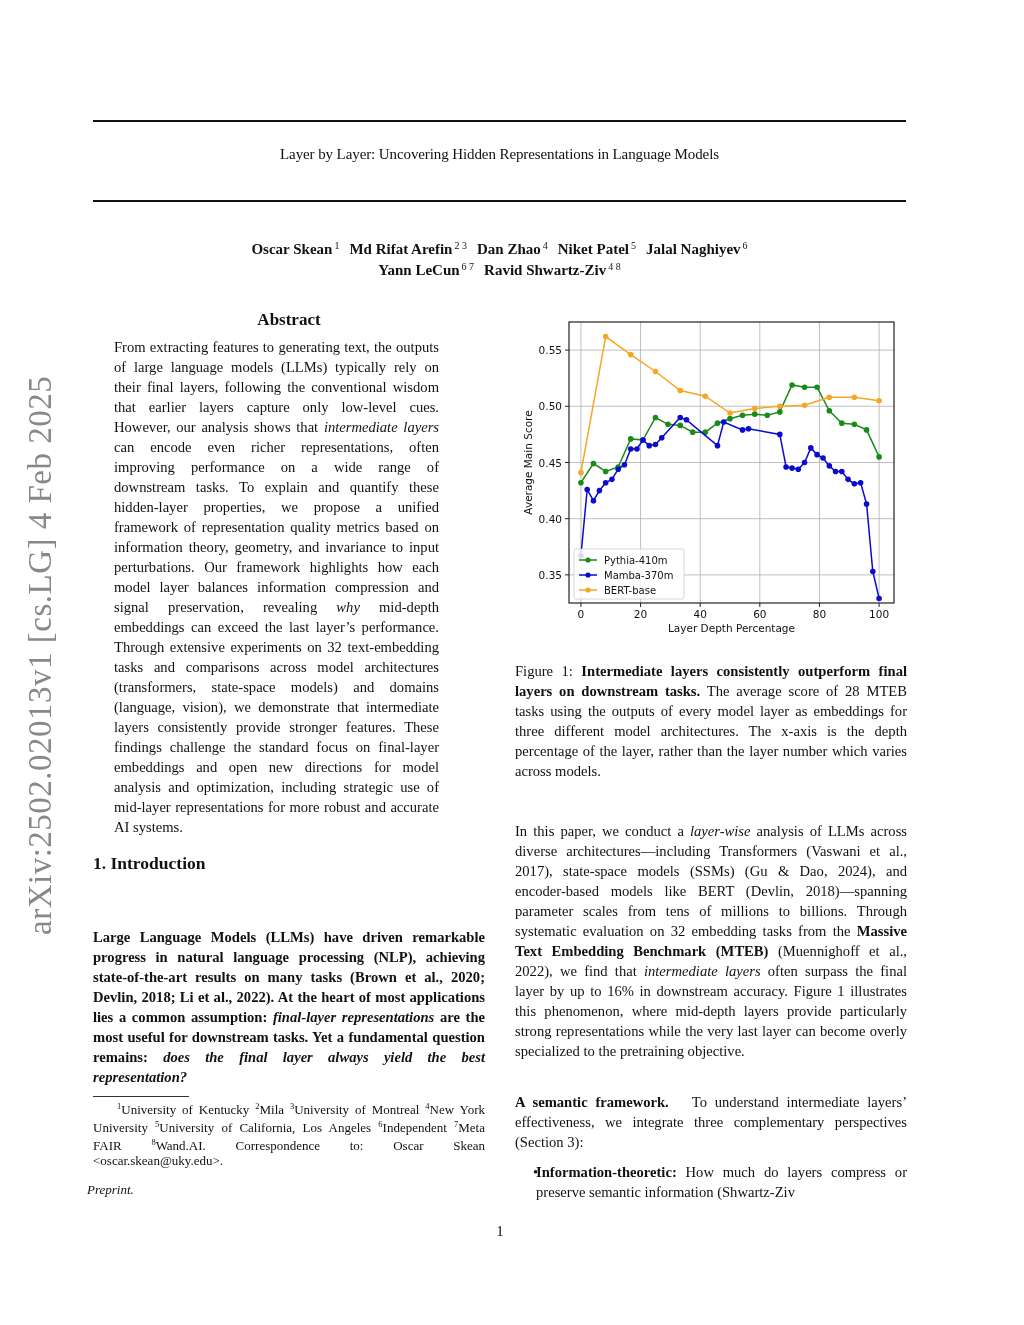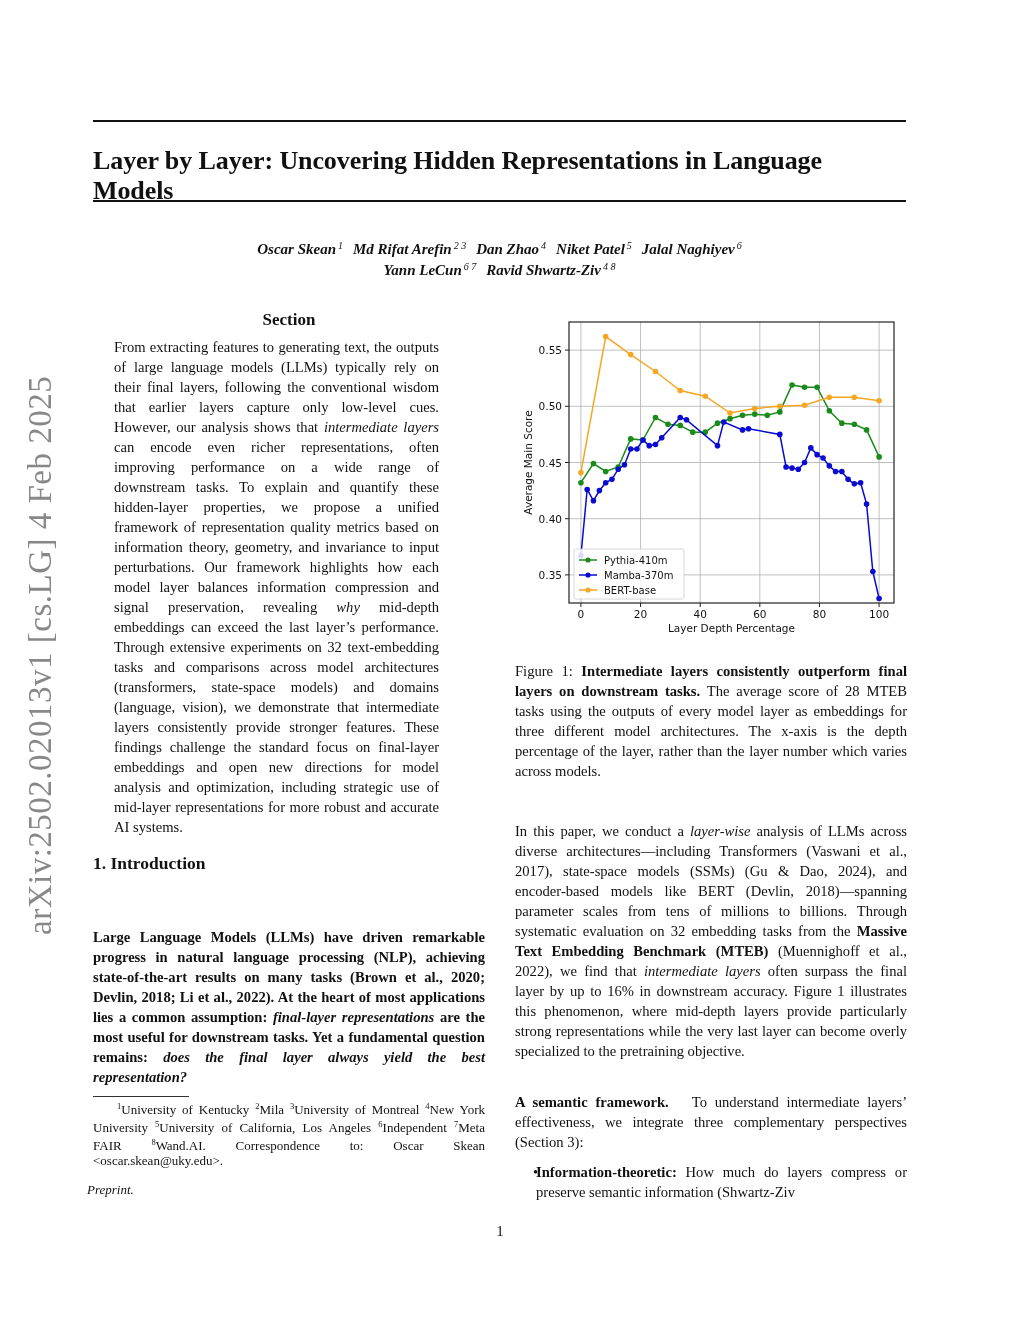--- a/index.html
+++ b/index.html
@@ -1,21 +1,21 @@
 <!DOCTYPE html>
 <html><head>
 <meta charset="utf-8">
 <style>
   html, body { margin: 0; padding: 0; background: #ffffff; }
   body { width: 1024px; height: 1325px; position: relative; overflow: hidden; font-family: "Liberation Serif", "DejaVu Serif", serif; color: #111; }
   .rule { position: absolute; left: 93px; width: 813px; height: 2px; background: #111; }
-  .title { position: absolute; top: 146px; left: 93px; width: 813px; text-align: left; font-size: 26px; font-weight: bold; letter-spacing: -0.1px; }
+  .title { position: absolute; top: 146px; left: 93px; width: 813px; text-align: center; font-size: 15px; font-weight: normal; letter-spacing: -0.1px; }
   .authors { position: absolute; left: 93px; width: 813px; text-align: center; font-size: 15px; font-weight: bold; line-height: 20px; }
   .authors sup { font-weight: normal; font-size: 10px; vertical-align: 5px; margin-left: 2px; }
-  .authors .author { margin: 0 5px; font-style: italic; }
+  .authors .author { margin: 0 5px; }
   .arxiv { position: absolute; left: 22px; top: 935px; transform-origin: 0 0; transform: rotate(-90deg); font-size: 33px; color: #888; white-space: nowrap; letter-spacing: 0.5px; }
   .col-left { position: absolute; left: 93px; width: 392px; font-weight: bold; }
   .col-right { position: absolute; left: 515px; width: 392px; }
   .abs-title { position: absolute; top: 310px; left: 93px; width: 392px; text-align: center; font-weight: bold; font-size: 17px; }
   .abs-body { position: absolute; top: 337px; left: 114px; width: 325px; font-size: 14.6px; line-height: 20px; text-align: justify; hyphens: manual; }
   .sec-title { position: absolute; top: 853px; left: 93px; font-weight: bold; font-size: 17.5px; }
   .p { font-size: 14.6px; line-height: 20px; text-align: justify; }
   .intro { top: 927px; }
   .fn-rule { position: absolute; left: 93px; top: 1096px; width: 96px; height: 1px; background: #333; }
   .footnote { position: absolute; top: 1099px; left: 93px; width: 392px; font-size: 13px; line-height: 15px; text-align: justify; }
@@ -36,21 +36,21 @@
 
 <div class="rule" style="top:120px;"></div>
 <div class="title">Layer by Layer: Uncovering Hidden Representations in Language Models</div>
 <div class="rule" style="top:200px;"></div>
 
 <div class="authors" style="top:236px;" id="authors-line1"><span class="author">Oscar Skean<sup>1</sup></span><span class="author">Md Rifat Arefin<sup>2 3</sup></span><span class="author">Dan Zhao<sup>4</sup></span><span class="author">Niket Patel<sup>5</sup></span><span class="author">Jalal Naghiyev<sup>6</sup></span></div>
 <div class="authors" style="top:257px;" id="authors-line2"><span class="author">Yann LeCun<sup>6 7</sup></span><span class="author">Ravid Shwartz-Ziv<sup>4 8</sup></span></div>
 
 <div class="arxiv">arXiv:2502.02013v1  [cs.LG]  4 Feb 2025</div>
 
-<div class="abs-title">Section</div>
+<div class="abs-title">Abstract</div>
 <div class="abs-body"><span>From extracting features to generating text, the outputs of large language models (LLMs) typically rely on their final layers, following the conventional wisdom that earlier layers capture only low-level cues. However, our analysis shows that </span><i>intermediate layers</i><span> can encode even richer representations, often improving performance on a wide range of downstream tasks. To explain and quantify these hidden-layer properties, we propose a unified framework of representation quality metrics based on information theory, geometry, and invariance to input perturbations. Our framework highlights how each model layer balances information compression and signal preservation, revealing </span><i>why</i><span> mid-depth embeddings can exceed the last layer’s performance. Through extensive experiments on 32 text-embedding tasks and comparisons across model architectures (transformers, state-space models) and domains (language, vision), we demonstrate that intermediate layers consistently provide stronger features. These findings challenge the standard focus on final-layer embeddings and open new directions for model analysis and optimization, including strategic use of mid-layer representations for more robust and accurate AI systems.</span></div>
 
 <div class="sec-title">1. Introduction</div>
 <div class="col-left p intro"><b>Large Language Models (LLMs)</b><span> have driven remarkable progress in natural language processing (NLP), achieving state-of-the-art results on many tasks (Brown et al., 2020; Devlin, 2018; Li et al., 2022). At the heart of most applications lies a common assumption: </span><i>final-layer representations</i><span> are the most useful for downstream tasks. Yet a fundamental question remains: </span><i>does the final layer always yield the best representation?</i></div>
 
 <div class="fn-rule"></div>
 <div class="footnote" id="footnote"><span style="display: inline-block; width: 24px;"></span><sup>1</sup><span>University of Kentucky </span><sup>2</sup><span>Mila </span><sup>3</sup><span>University of Montreal </span><sup>4</sup><span>New York University </span><sup>5</sup><span>University of California, Los Angeles </span><sup>6</sup><span>Independent </span><sup>7</sup><span>Meta FAIR </span><sup>8</sup><span>Wand.AI. </span><span>Correspondence to: Oscar Skean &lt;oscar.skean@uky.edu&gt;.</span></div>
 <div class="preprint">Preprint.</div>
 
 <svg class="chart" viewBox="0 0 392 330" id="chart">

